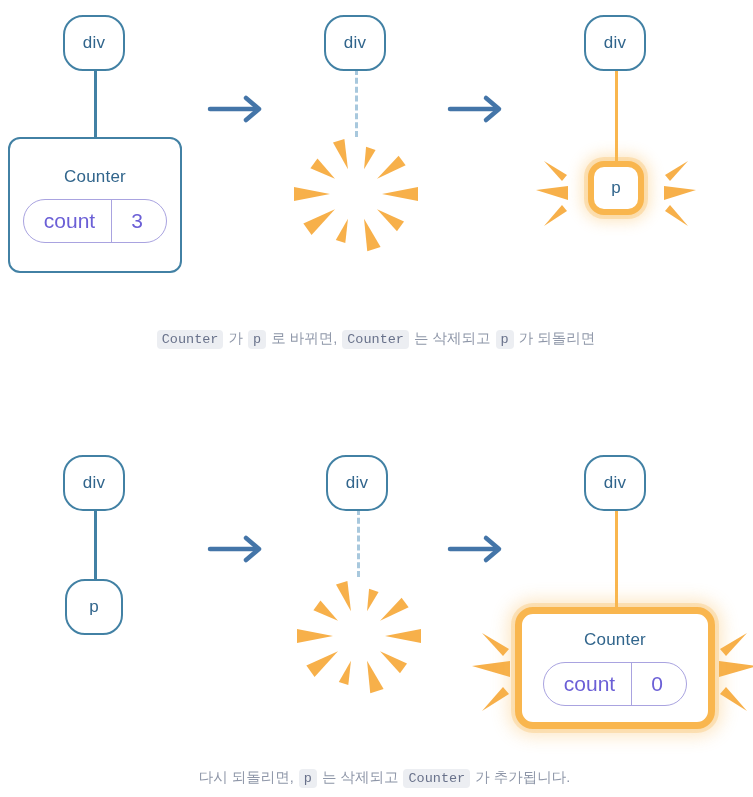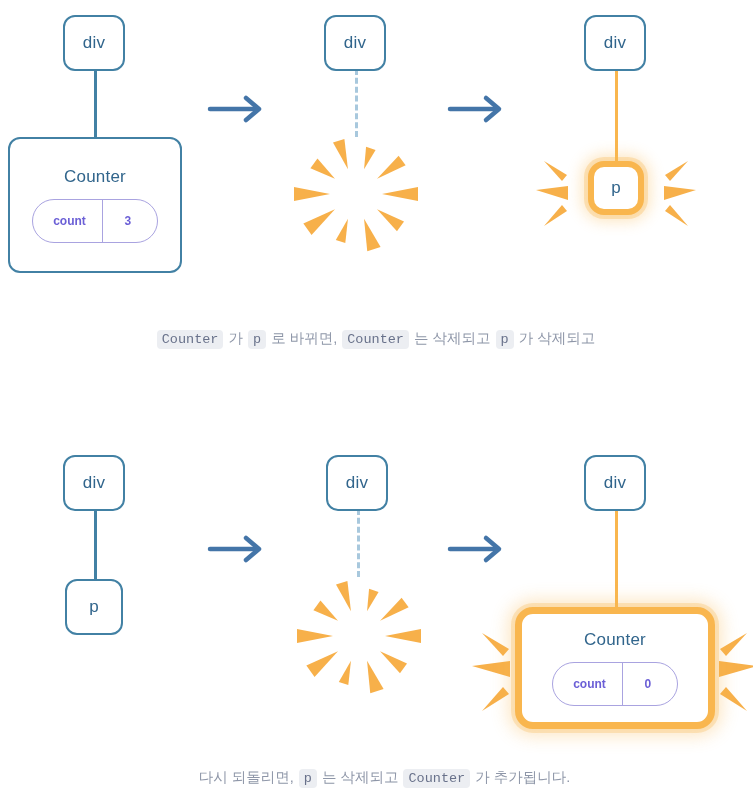--- a/index.html
+++ b/index.html
@@ -22,21 +22,21 @@
   }
   #row-top { top: 0; height: 300px; }
   #row-bottom { top: 440px; height: 310px; }
 
   
   .node {
     position: absolute;
     box-sizing: border-box;
     background: #ffffff;
     border: 2px solid #4281a4;
-    border-radius: 12px;
+    border-radius: 20px;
     color: #31658c;
     display: flex;
     align-items: center;
     justify-content: center;
     font-size: 17px;
     letter-spacing: .2px;
     z-index: 3;
   }
   .node.small { width: 62px; height: 56px; }
 
@@ -83,22 +83,21 @@
     height: 42px;
     overflow: hidden;
     background: #ffffff;
   }
   .state-key, .state-val {
     display: flex;
     align-items: center;
     justify-content: center;
     color: #6b5fd6;
     font-family: "Liberation Sans", "DejaVu Sans", sans-serif;
-    font-size: 12px;
-    font-weight: bold;
+    font-size: 21px;
   }
   .state-key { padding: 0 16px 0 20px; }
   .state-val {
     padding: 0 20px 0 16px;
     border-left: 1.5px solid #a9a3e0;
     min-width: 18px;
   }
 
   
   .connector {
@@ -244,21 +243,21 @@
       </g>
     </svg>
   </div>
   <div class="node small highlight" style="left:588px; top:161px; width:56px; height:54px;">
     <span>p</span>
   </div>
 
 </div>
 
 <div class="caption" id="caption-top">
-  <code>Counter</code><span class="kr"> 가 </span><code>p</code><span class="kr"> 로 바뀌면, </span><code>Counter</code><span class="kr"> 는 삭제되고 </span><code>p</code><span class="kr"> 가 삭제되고</span>
+  <code>Counter</code><span class="kr"> 가 </span><code>p</code><span class="kr"> 로 바뀌면, </span><code>Counter</code><span class="kr"> 는 삭제되고 </span><code>p</code><span class="kr"> 가 되돌리면</span>
 </div>
 
 <div class="diagram-row" id="row-bottom">
 
   <div class="node small" style="left:63px; top:15px;">
     <span>div</span>
   </div>
   <div class="connector solid-blue" style="left:94px; top:69px; height:72px;"></div>
   <div class="node small" style="left:65px; top:139px; width:58px; height:56px;">
     <span>p</span>

